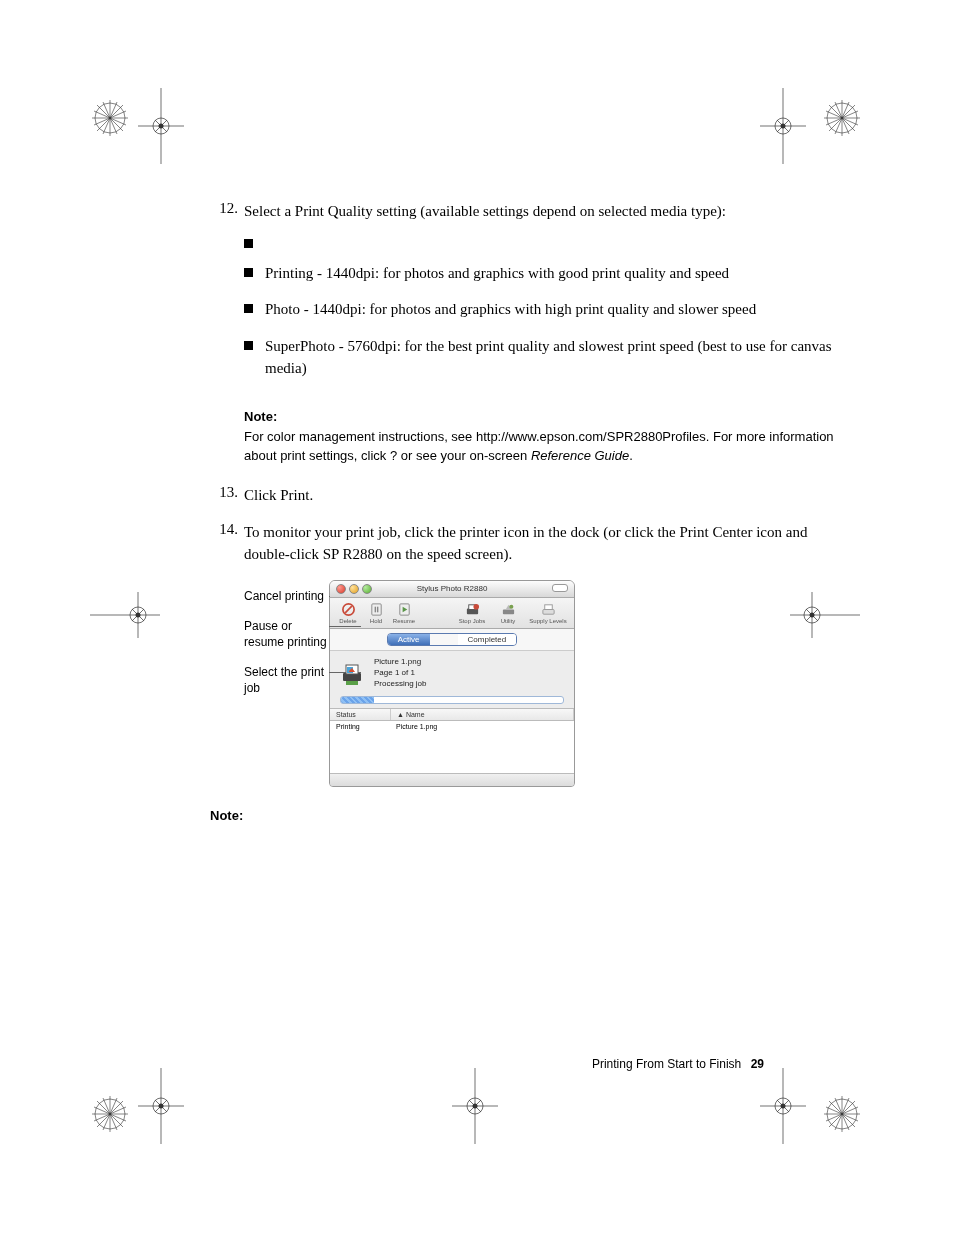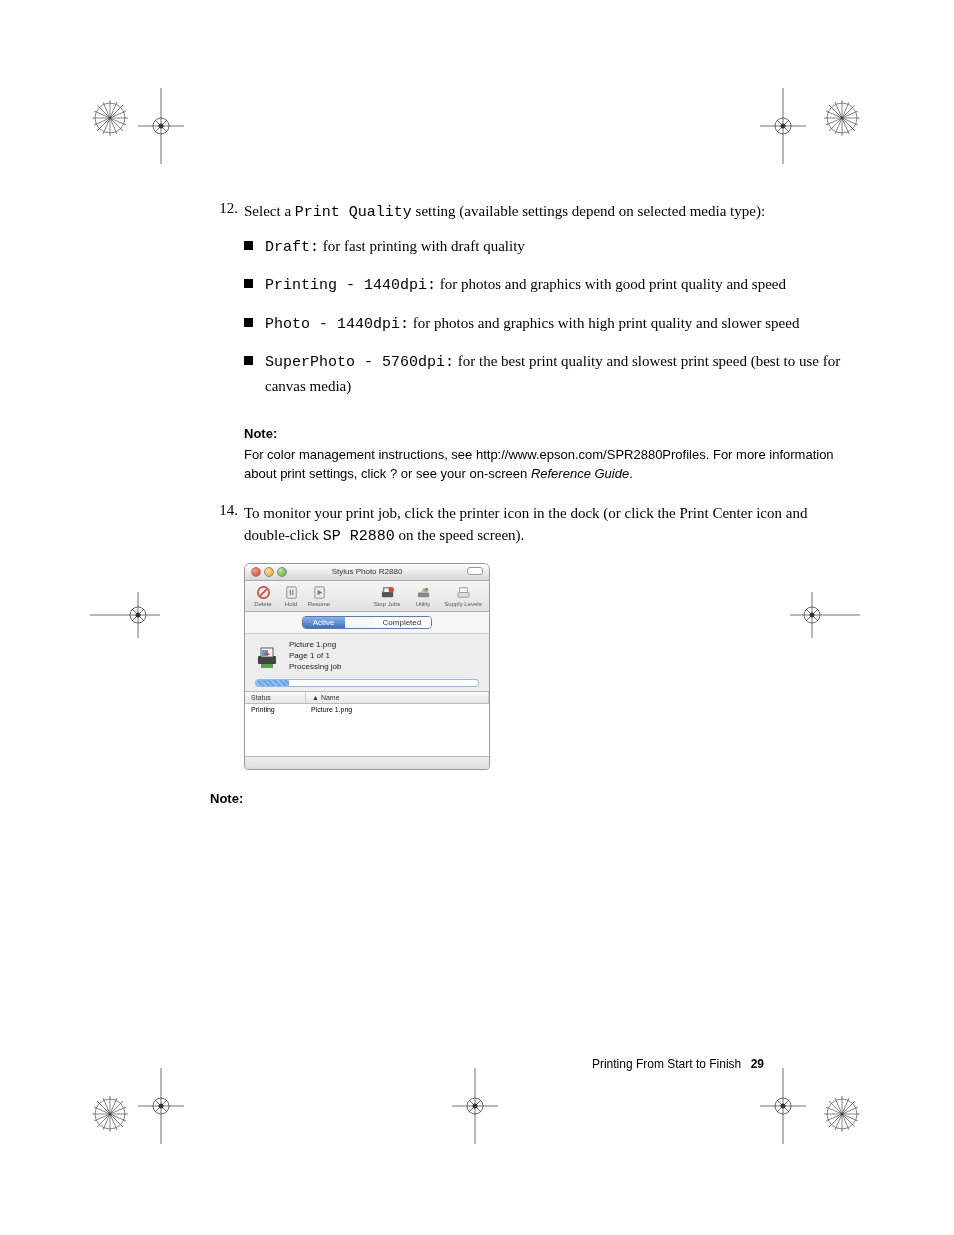--- a/index.html
+++ b/index.html
@@ -23,21 +23,21 @@
   .step-num {
     min-width: 28px;
     text-align: right;
     padding-right: 6px;
   }
   .step-body {
     flex: 1;
     line-height: 1.5;
   }
   .sans {
-    font-family: Liberation Mono, monospace;
+    font-family: Liberation Serif, serif;
     text-align: center;
   }
   .bullet-list {
     list-style: none;
     padding: 0;
     margin: 10px 0 0 0;
   }
   .bullet-item {
     display: flex;
     align-items: flex-start;
@@ -274,21 +274,20 @@
 
 <div class="page">
 
   <div class="step">
     <div class="step-num">12.</div>
     <div class="step-body">
       <span>Select a </span><span class="sans">Print Quality</span><span> setting (available settings depend on selected media type):</span>
       <ul class="bullet-list">
         <li class="bullet-item">
             <span class="bullet-sq"></span>
-            <span><span class="sans">Draft:</span><span> for fast printing with draft quality</span></span>
           </li>
         <li class="bullet-item">
             <span class="bullet-sq"></span>
             <span><span class="sans">Printing - 1440dpi:</span><span> for photos and graphics with good print quality and speed</span></span>
           </li>
         <li class="bullet-item">
             <span class="bullet-sq"></span>
             <span><span class="sans">Photo - 1440dpi:</span><span> for photos and graphics with high print quality and slower speed</span></span>
           </li>
         <li class="bullet-item">
@@ -299,29 +298,40 @@
     </div>
   </div>
 
   <div class="note">
     <div class="note-title">Note:</div>
     <div>
       <span>For color management instructions, see http://www.epson.com/SPR2880Profiles. For more information about print settings, click </span><span>?</span><span> or see your on-screen </span><span class="italic">Reference Guide</span><span>.</span>
     </div>
   </div>
 
+  <div class="step">
+    <div class="step-num">13.</div>
+    <div class="step-body">
+      <span>Click </span><span class="sans">Print</span><span>.</span>
+    </div>
+  </div>
 
   <div class="step">
     <div class="step-num">14.</div>
     <div class="step-body">
       <span>To monitor your print job, click the printer icon in the dock (or click the Print Center icon and double-click </span><span class="sans">SP R2880</span><span> on the speed screen).</span>
     </div>
   </div>
 
   <div class="figure-area">
+    <div class="callouts">
+      <div class="callout" style="margin-top:2px;"><span>Cancel printing</span><div class="callout-line"></div></div>
+      <div class="callout" style="margin-top:8px;"><span>Pause or resume printing</span><div class="callout-line"></div></div>
+      <div class="callout" style="margin-top:12px;"><span>Select the print job</span><div class="callout-line"></div></div>
+    </div>
 
     <div class="print-window">
       <div class="win-titlebar">
         <div class="traffic">
           <div class="dot dot-r"></div>
           <div class="dot dot-y"></div>
           <div class="dot dot-g"></div>
         </div>
         <div class="win-title">Stylus Photo R2880</div>
         <div class="win-pill"></div>

